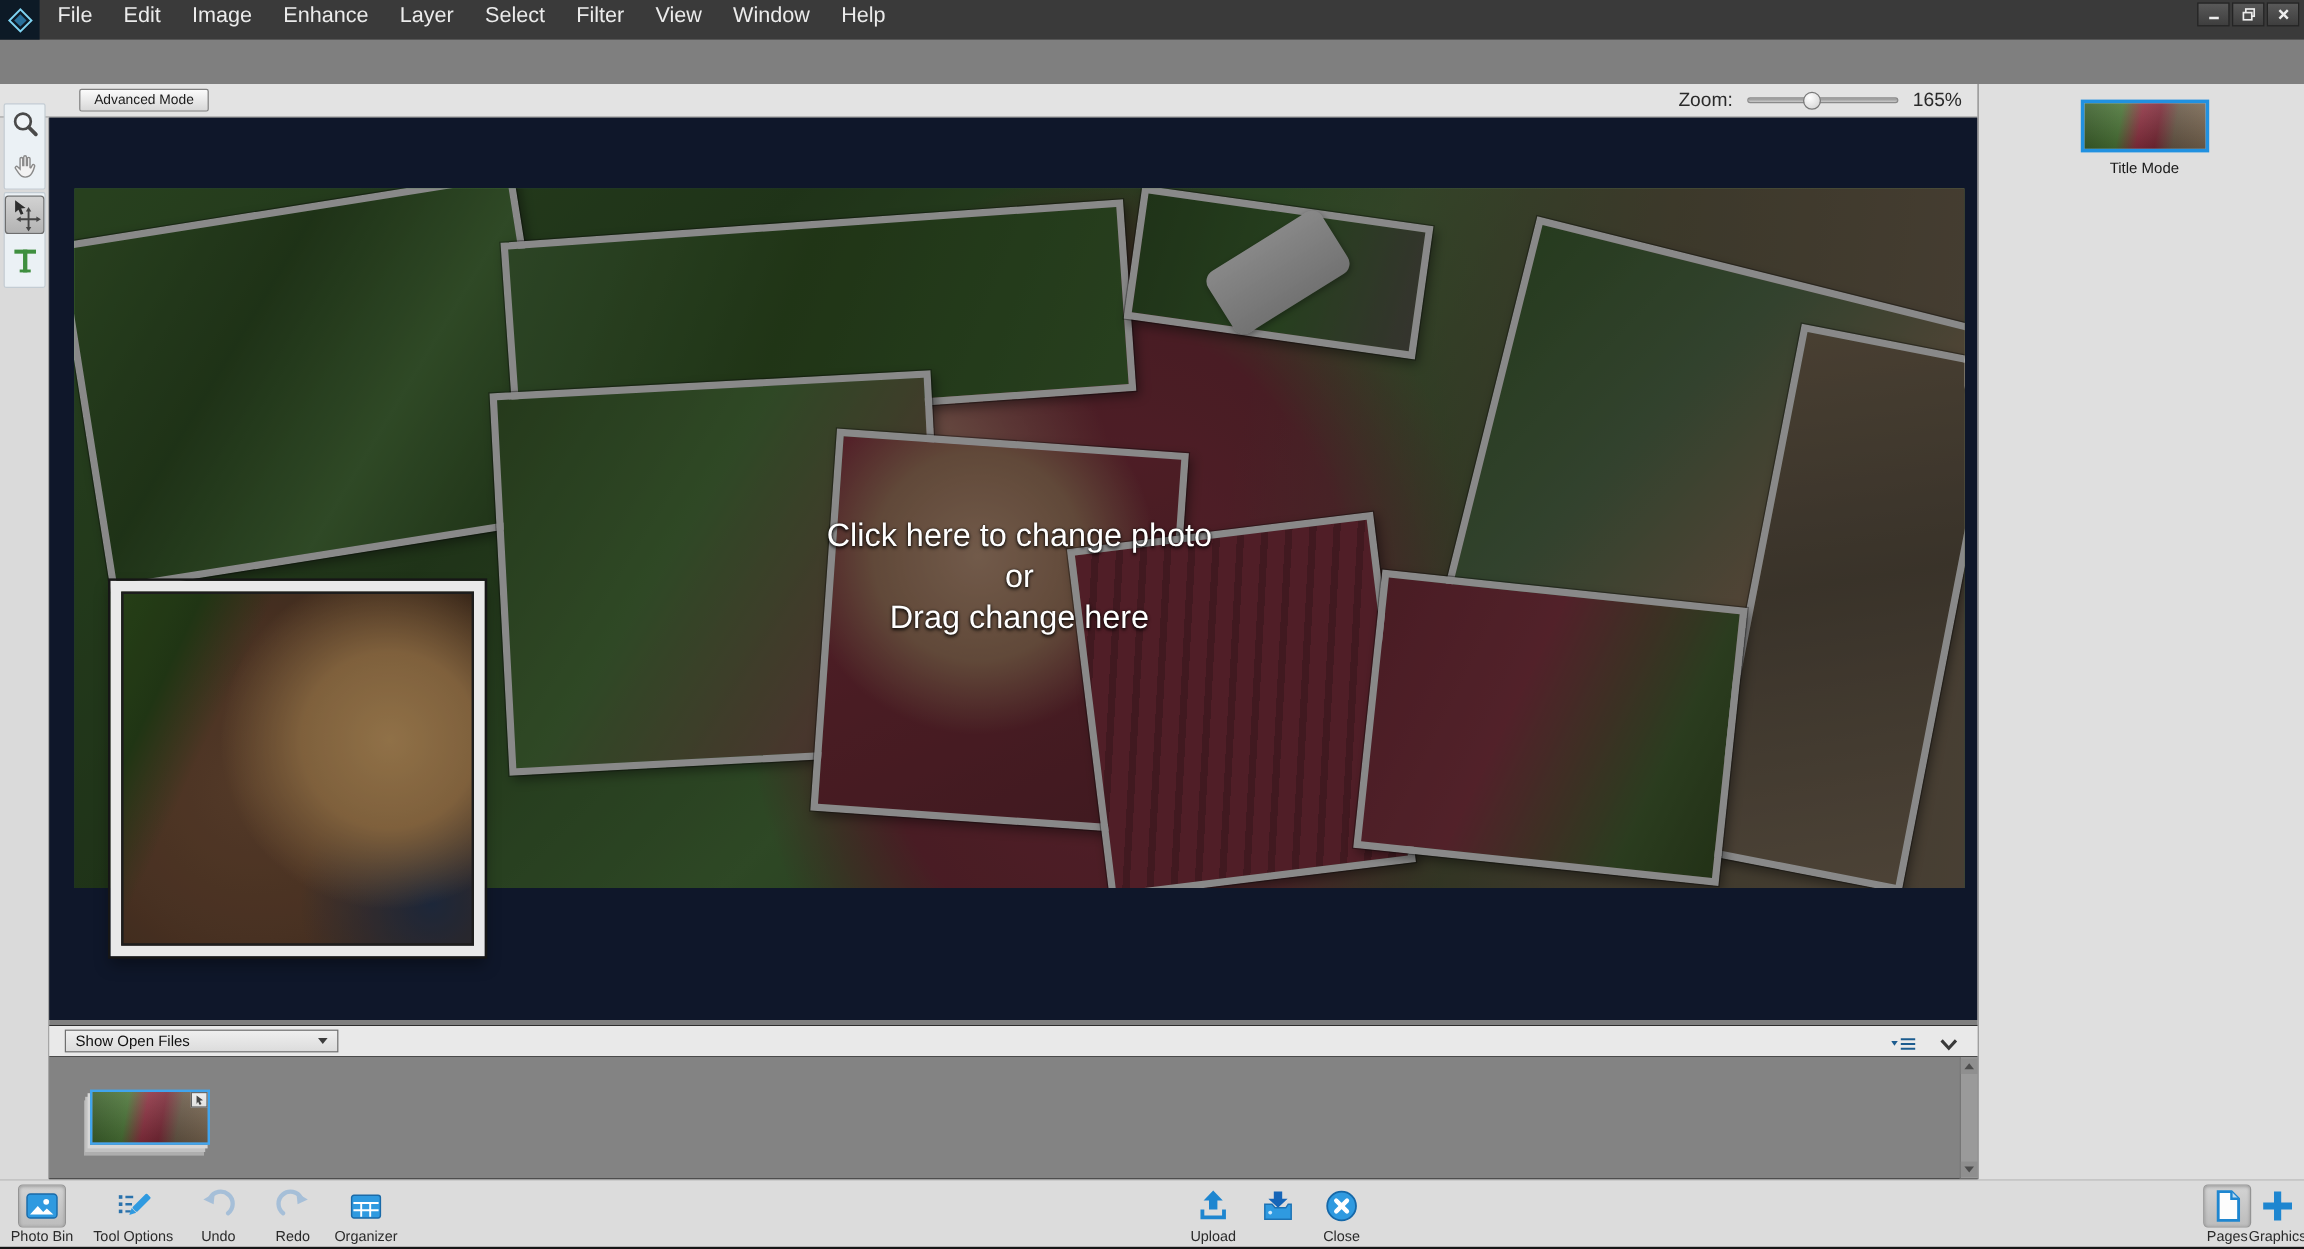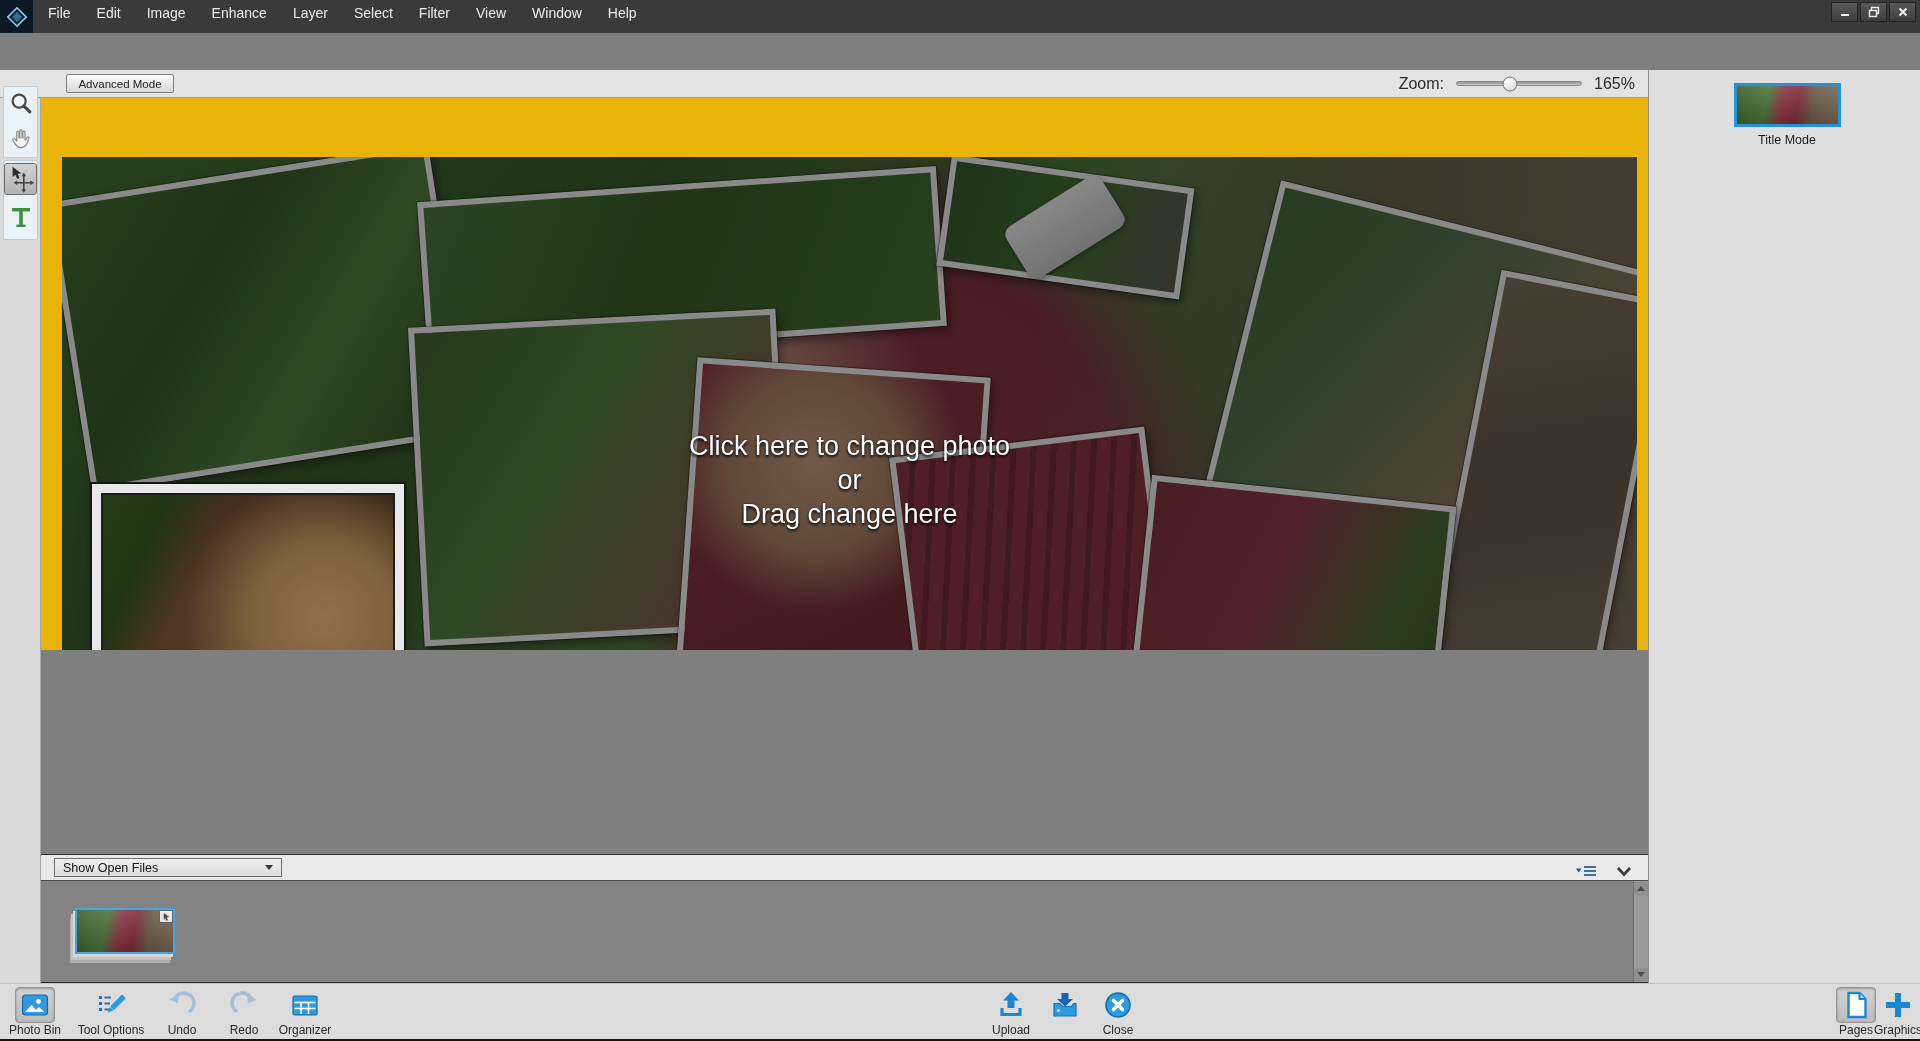--- a/index.html
+++ b/index.html
@@ -5,21 +5,21 @@
   * { margin:0; padding:0; box-sizing:border-box; }
   html,body { width:1920px; height:1041px; overflow:hidden; background:#7f7f7f;
     font-family:"Liberation Sans", sans-serif; }
   .app { position:relative; width:1920px; height:1041px; background:#7f7f7f; }
 
   
   .menubar { position:absolute; left:0; top:0; width:1920px; height:33px; background:#3a3a3a; }
   .logo { position:absolute; left:0; top:0; width:33px; height:33px; background:#0d1a26;
     display:flex; align-items:center; justify-content:center; }
   .menu-items { position:absolute; left:48px; top:0; height:25px; display:flex; align-items:center;
-    gap:26px; font-size:14px; color:#ebebeb; }
+    gap:26px; font-size:18px; color:#ebebeb; }
   .menu-items span { cursor:default; }
   .win-controls { position:absolute; right:4px; top:2px; display:flex; gap:2px; }
   .win-btn { width:27px; height:20px; background:linear-gradient(#595959,#3e3e3e);
     border:1px solid #242424; display:flex; align-items:center; justify-content:center; }
 
   
   .modebar { position:absolute; left:0; top:33px; width:1920px; height:37px;
     background:linear-gradient(#dfdfdf,#c4c4c4); border-bottom:1px solid #999; }
   .open-btn { position:absolute; left:20px; top:0; height:36px; display:flex; align-items:center;
     gap:16px; font-weight:bold; font-size:15px; color:#1a1a1a; }
@@ -51,21 +51,21 @@
   
   .toolcol { position:absolute; left:0; top:98px; width:41px; height:885px; background:#dadada;
     border-right:1px solid #a6a6a6; }
   .tgroup { position:absolute; left:3px; width:35px; background:#ebf1f5; border:1px solid #c3ccd3; border-radius:2px; }
   .tg1 { top:-12px; height:72px; }
   .tg2 { top:62px; height:80px; }
   .tool { position:absolute; left:4px; width:33px; height:32px; display:flex; align-items:center; justify-content:center; }
   .tool.selected { background:linear-gradient(#d2d2d2,#b3b3b3); border:1px solid #6e6e6e; border-radius:3px; }
 
   
-  .canvas { position:absolute; left:41px; top:98px; width:1607px; height:552px; background:#eab308; overflow:hidden; }
+  .canvas { position:absolute; left:41px; top:98px; width:1607px; height:752px; background:#0f172a; overflow:hidden; }
   .collage { position:absolute; left:21px; top:59px; width:1575px; height:583px; overflow:hidden;
     background:
       linear-gradient(100deg, rgba(0,0,0,0) 60%, rgba(108,92,72,.85) 80%, #7b6a55 100%),
       radial-gradient(ellipse 300px 240px at 43% 40%, #c9a083 0%, rgba(160,120,90,0) 62%),
       radial-gradient(ellipse 430px 560px at 55% 66%, #8e3040 0%, #7c2a38 48%, rgba(70,30,35,0) 72%),
       linear-gradient(135deg, #3e6c2e 0%, #2f5422 28%, #4a7a3a 52%, #2b4f1e 78%, #36602a 100%); }
   .frame { position:absolute; border:6px solid #f2f2f2; outline:1px solid rgba(0,0,0,.35);
     box-shadow:3px 4px 9px rgba(0,0,0,.45); }
   .phone { position:absolute; left:947px; top:40px; width:112px; height:60px; border-radius:10px;
     background:linear-gradient(#f0f0f0,#c8c8c8); transform:rotate(-32deg);

